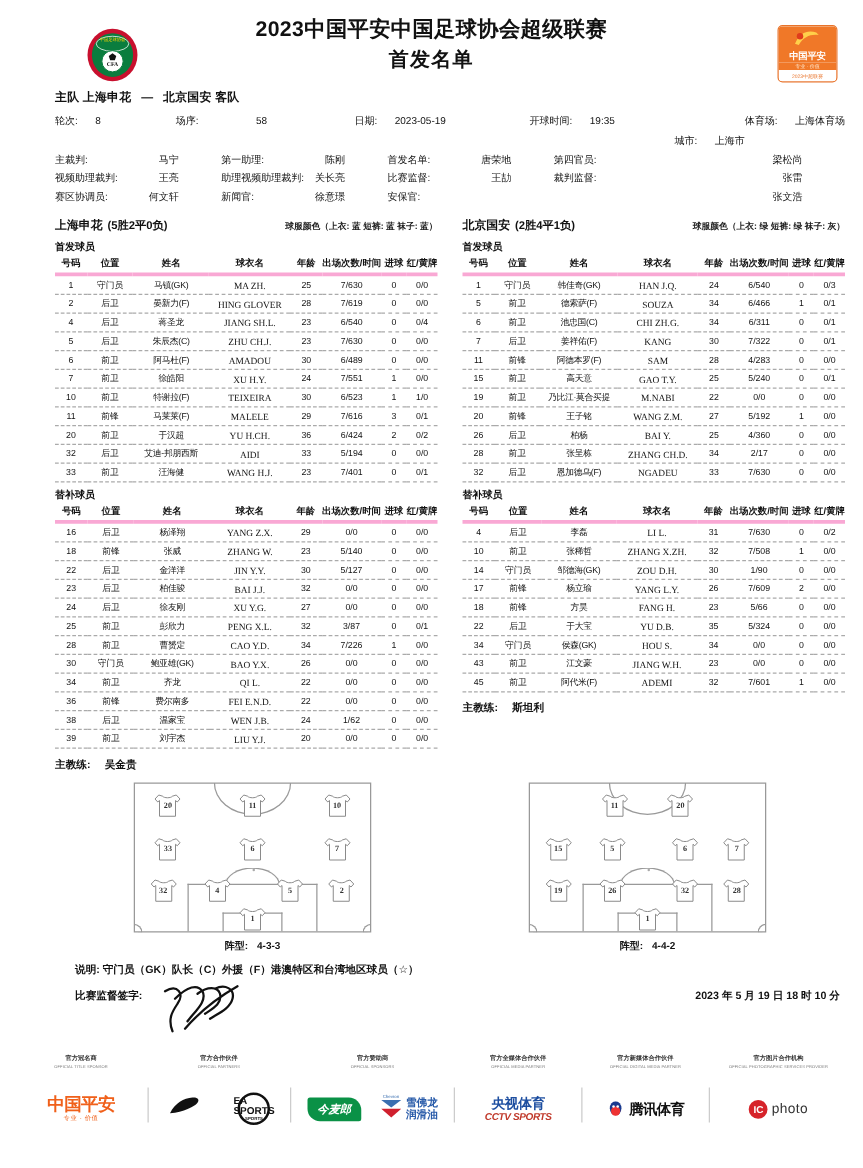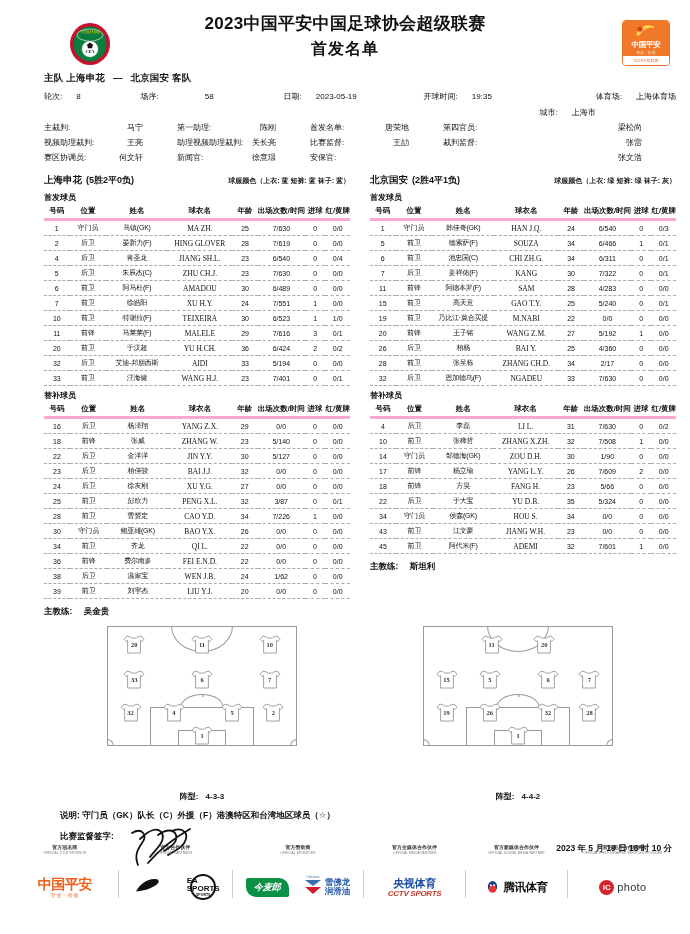--- a/index.html
+++ b/index.html
@@ -125,21 +125,21 @@
   table.roster td.c-shirt { font-family: "Liberation Serif", "DejaVu Serif", serif; font-size: 7.5px; }
   table.roster td.c-name { letter-spacing: -0.2px; }
 
   .coach-line {
     font-size: 8.5px; font-weight: bold; margin-top: 7px;
   }
   .coach-line .cv { margin-left: 9px; }
 
   
   .pitches { display: flex; margin-top: 8px; padding: 0 14px 0 44px; }
-  .pitch-col { width: 50%; display: flex; flex-direction: column; align-items: center; gap: 40px; }
+  .pitch-col { width: 50%; display: flex; flex-direction: column; align-items: center; }
   .pitch {
     position: relative;
     width: 190px; height: 120px;
     border: 1px solid #999;
     background: #fff;
   }
   .pitch .box-big {
     position: absolute; left: 50%; transform: translateX(-50%);
     bottom: 0; width: 104px; height: 38px;
     border: 1px solid #999; border-bottom: none;
@@ -191,21 +191,21 @@
   .formation-label .fv { margin-left: 5px; }
 
   
   .notes {
     margin-top: 8px; padding: 0 14px 0 60px;
     font-size: 8.5px; font-weight: bold;
   }
   .sign-row {
     display: flex; align-items: flex-start;
     margin-top: 9px; padding: 0 18px 0 60px;
-    position: relative; height: 40px; flex-direction: column;
+    position: relative; height: 40px;
   }
   .sign-label { font-size: 8.5px; font-weight: bold; }
   .signature {
     position: absolute; left: 128px; top: -8px;
     width: 78px; height: 46px;
   }
   .sign-date {
     margin-left: auto; font-size: 8.5px; font-weight: bold;
     white-space: nowrap;
   }

